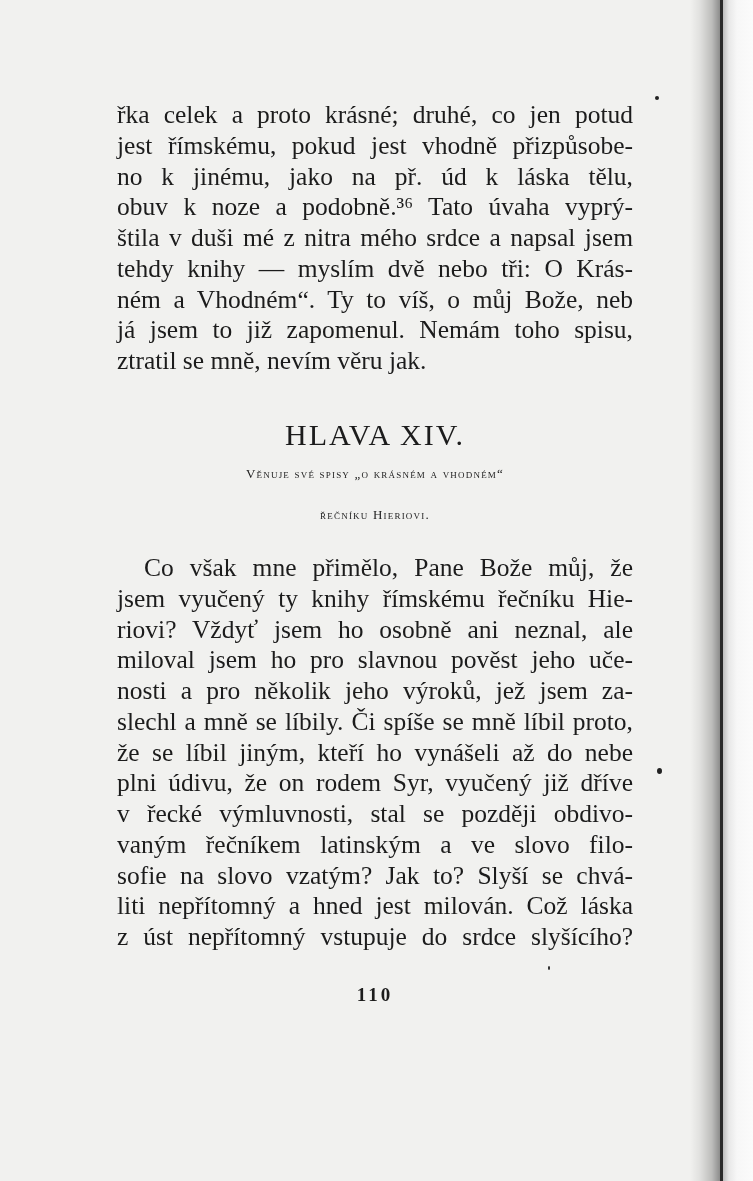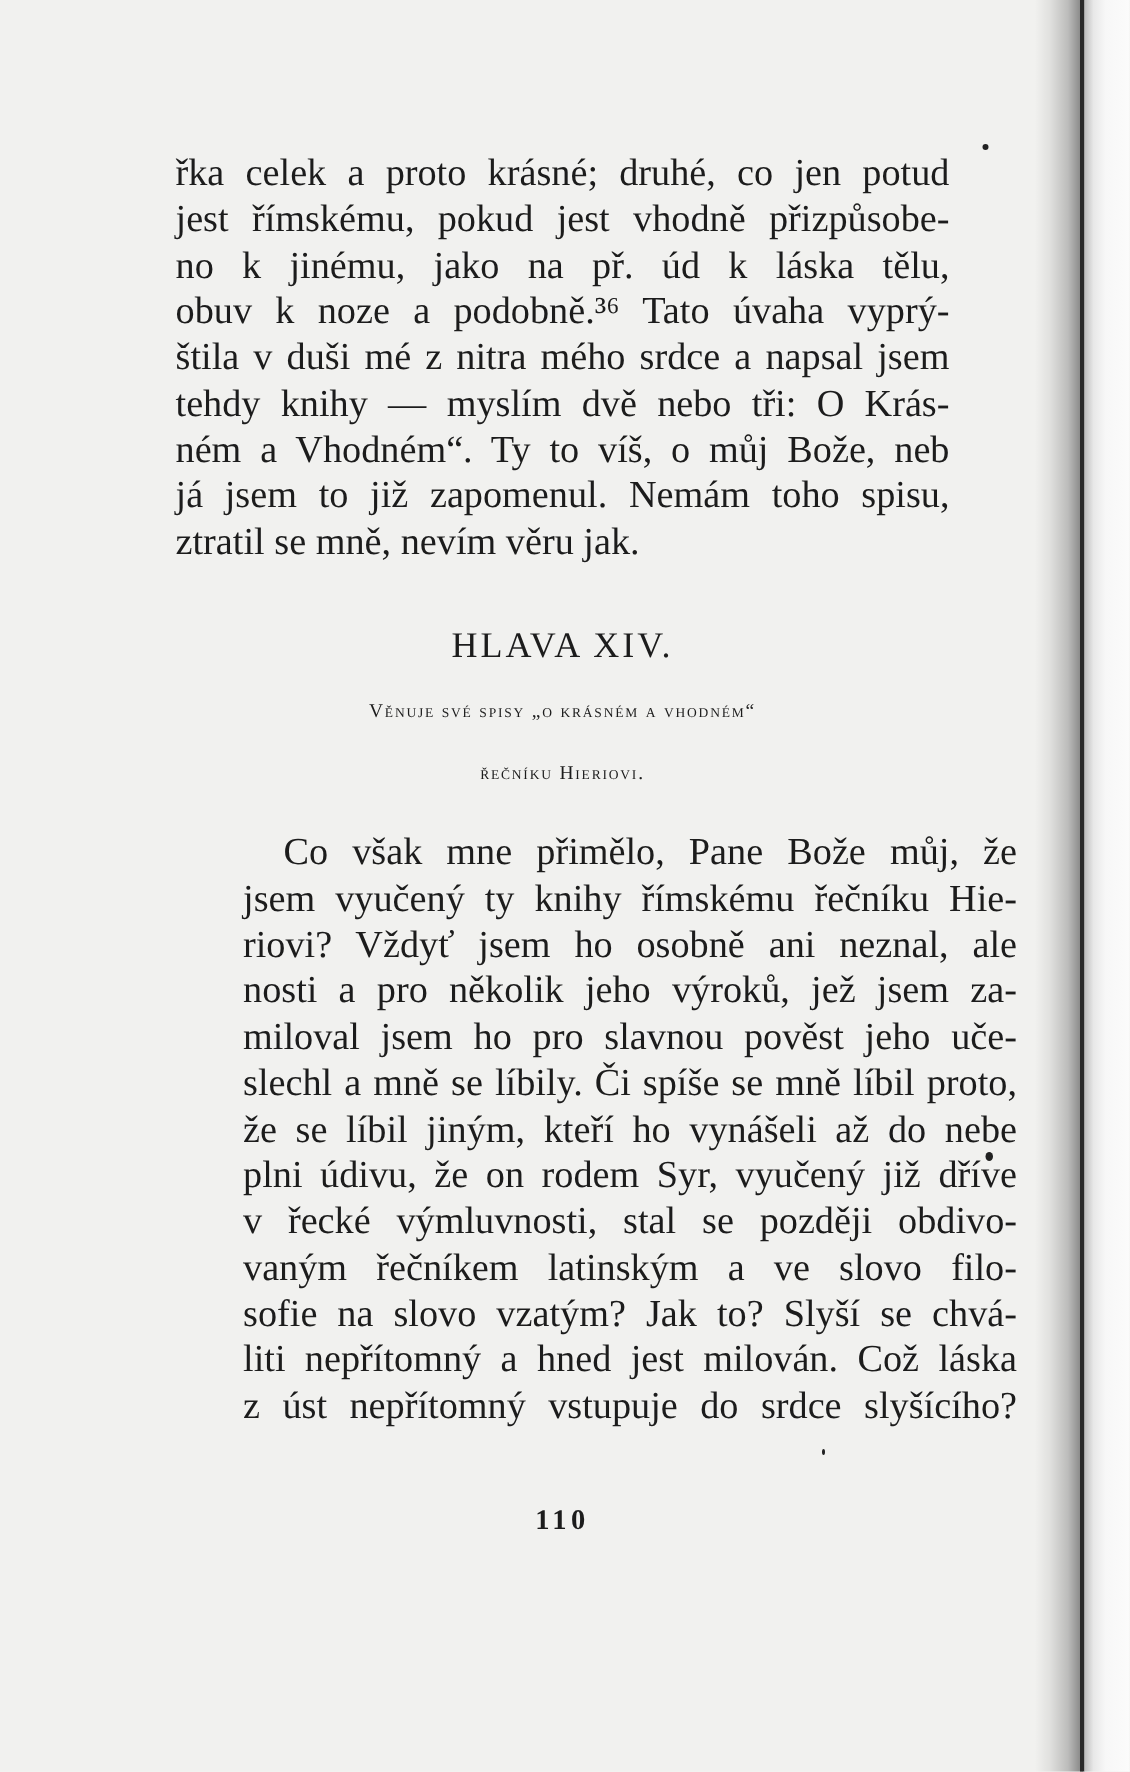--- a/index.html
+++ b/index.html
@@ -28,35 +28,35 @@
       font-size: 25.5px; line-height: 30.75px;
     }
     .line {
       display: block; white-space: nowrap;
       text-align: justify; text-align-last: justify;
       height: 30.75px;
     }
     .line.last { text-align-last: left; }
     .line.indent { padding-left: 27px; }
     #para1 { top: 100px; }
-    #para2 { top: 553px; margin-left: 45px; }
+    #para2 { top: 553px; }
     .chapter-title {
       position: absolute; left: 117px; width: 516px; top: 418px;
-      text-align: center; font-size: 24px; letter-spacing: 2px;
+      text-align: center; font-size: 30px; letter-spacing: 2px;
     }
     .chapter-sub {
       position: absolute; left: 117px; width: 516px;
       text-align: center; font-size: 13px; letter-spacing: 1.2px;
       font-variant: small-caps;
     }
     #sub1 { top: 466px; }
     #sub2 { top: 507px; }
     .page-number {
       position: absolute; left: 320px; width: 110px; top: 984px;
-      text-align: center; font-size: 19px; letter-spacing: 3px; font-weight: bold; margin-top: 19px;
+      text-align: center; font-size: 19px; letter-spacing: 3px; font-weight: bold;
     }
     .speck { position: absolute; background: #222; border-radius: 50%; }
   </style>
 </head>
 <body>
 
 <div class="page">
 
   <div class="text-block" id="para1">
     <span class="line">řka celek a proto krásné; druhé, co jen potud</span>
@@ -71,22 +71,22 @@
   </div>
 
   <div class="chapter-title">HLAVA XIV.</div>
   <div class="chapter-sub" id="sub1">Věnuje své spisy „o krásném a vhodném“</div>
   <div class="chapter-sub" id="sub2">řečníku Hieriovi.</div>
 
   <div class="text-block" id="para2">
     <span class="line indent">Co však mne přimělo, Pane Bože můj, že</span>
     <span class="line">jsem vyučený ty knihy římskému řečníku Hie-</span>
     <span class="line">riovi? Vždyť jsem ho osobně ani neznal, ale</span>
+    <span class="line">miloval jsem ho pro slavnou pověst jeho uče-</span>
     <span class="line">nosti a pro několik jeho výroků, jež jsem za-</span>
-    <span class="line">miloval jsem ho pro slavnou pověst jeho uče-</span>
     <span class="line">slechl a mně se líbily. Či spíše se mně líbil proto,</span>
     <span class="line">že se líbil jiným, kteří ho vynášeli až do nebe</span>
     <span class="line">plni údivu, že on rodem Syr, vyučený již dříve</span>
     <span class="line">v řecké výmluvnosti, stal se později obdivo-</span>
     <span class="line">vaným řečníkem latinským a ve slovo filo-</span>
     <span class="line">sofie na slovo vzatým? Jak to? Slyší se chvá-</span>
     <span class="line">liti nepřítomný a hned jest milován. Což láska</span>
     <span class="line">z úst nepřítomný vstupuje do srdce slyšícího?</span>
   </div>
 

